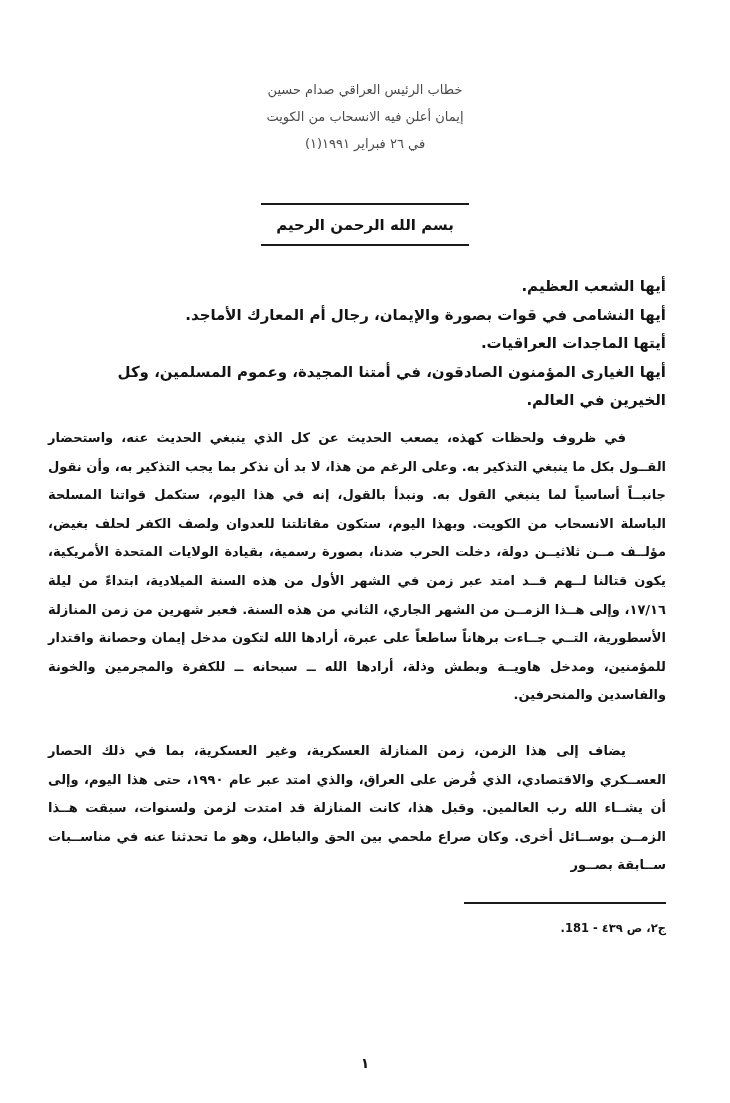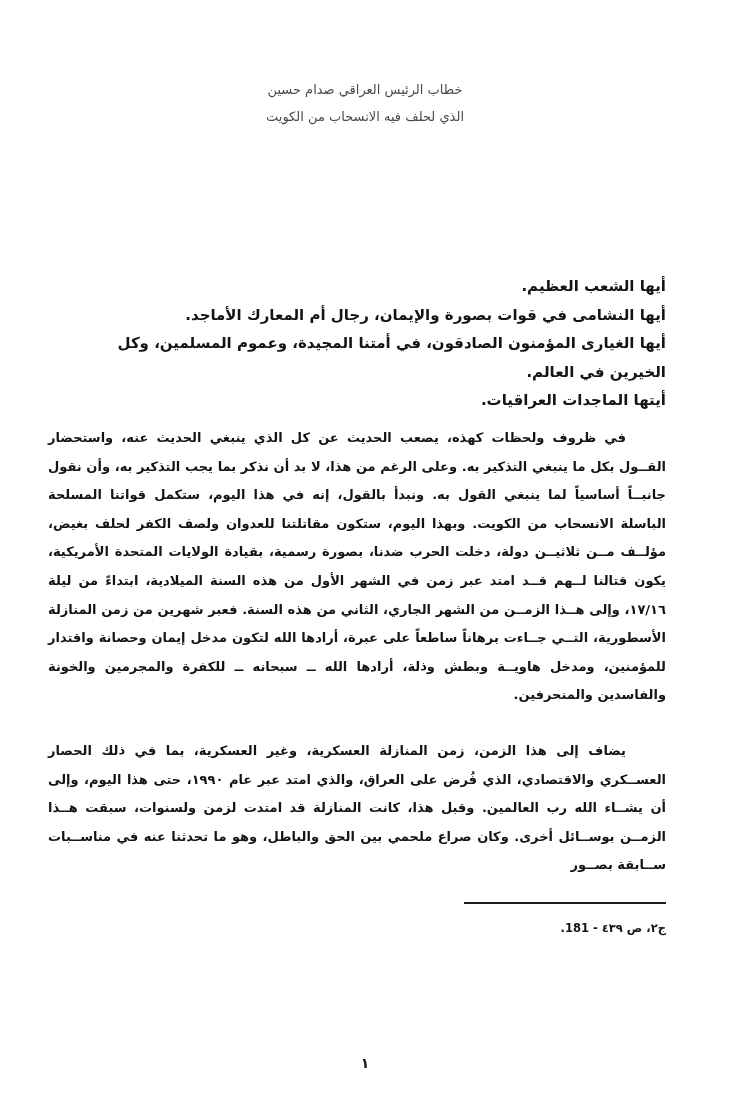--- a/index.html
+++ b/index.html
@@ -90,29 +90,35 @@
     font-weight: bold;
   }
 </style>
 </head>
 <body>
 
 <div class="page">
 
   <header class="doc-header">
     <div>خطاب الرئيس العراقي صدام حسين</div>
-    <div>الذي لحلف فيه الانسحاب من الكويت</div>
+    <div>إيمان أعلن فيه الانسحاب من الكويت</div>
+    <div>في ٢٦ فبراير ١٩٩١(١)</div>
   </header>
 
+  <section class="basmala-block">
+    <div class="rule"></div>
+    <div class="basmala-text">بسم الله الرحمن الرحيم</div>
+    <div class="rule"></div>
+  </section>
 
   <section class="salutations">
     <div>أيها الشعب العظيم.</div>
     <div>أيها النشامى في قوات بصورة والإيمان، رجال أم المعارك الأماجد.</div>
+    <div>أيتها الماجدات العراقيات.</div>
     <div>أيها الغيارى المؤمنون الصادقون، في أمتنا المجيدة، وعموم المسلمين، وكل الخيرين في العالم.</div>
-    <div>أيتها الماجدات العراقيات.</div>
   </section>
 
   <p class="body-paragraph para-1">في ظروف ولحظات كهذه، يصعب الحديث عن كل الذي ينبغي الحديث عنه، واستحضار القــول بكل ما ينبغي التذكير به. وعلى الرغم من هذا، لا بد أن نذكر بما يجب التذكير به، وأن نقول جانبــاً أساسياً لما ينبغي القول به. ونبدأ بالقول، إنه في هذا اليوم، ستكمل قواتنا المسلحة الباسلة الانسحاب من الكويت. وبهذا اليوم، ستكون مقاتلتنا للعدوان ولصف الكفر لحلف بغيض، مؤلــف مــن ثلاثيــن دولة، دخلت الحرب ضدنا، بصورة رسمية، بقيادة الولايات المتحدة الأمريكية، يكون قتالنا لــهم قــد امتد عبر زمن في الشهر الأول من هذه السنة الميلادية، ابتداءً من ليلة ١٧/١٦، وإلى هــذا الزمــن من الشهر الجاري، الثاني من هذه السنة. فعبر شهرين من زمن المنازلة الأسطورية، التــي جــاءت برهاناً ساطعاً على عبرة، أرادها الله لتكون مدخل إيمان وحصانة واقتدار للمؤمنين، ومدخل هاويــة وبطش وذلة، أرادها الله ــ سبحانه ــ للكفرة والمجرمين والخونة والفاسدين والمنحرفين.</p>
 
   <p class="body-paragraph para-2">يضاف إلى هذا الزمن، زمن المنازلة العسكرية، وغير العسكرية، بما في ذلك الحصار العســكري والاقتصادي، الذي فُرض على العراق، والذي امتد عبر عام ١٩٩٠، حتى هذا اليوم، وإلى أن يشــاء الله رب العالمين. وقبل هذا، كانت المنازلة قد امتدت لزمن ولسنوات، سبقت هــذا الزمــن بوســائل أخرى. وكان صراع ملحمي بين الحق والباطل، وهو ما تحدثنا عنه في مناســبات ســابقة بصــور</p>
 
   <footer class="footnote">
     <div class="footnote-rule"></div>
     <div class="footnote-line">ج٢، ص ٤٣٩ - 181.</div>
   </footer>

